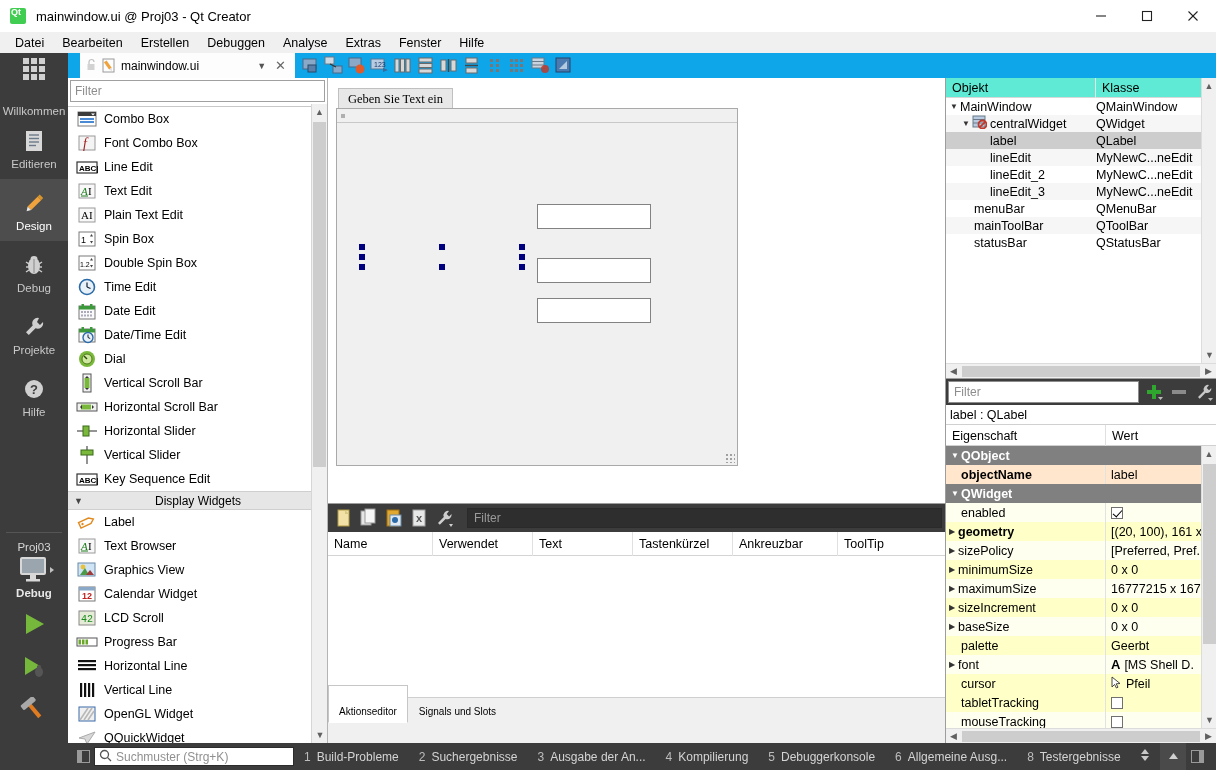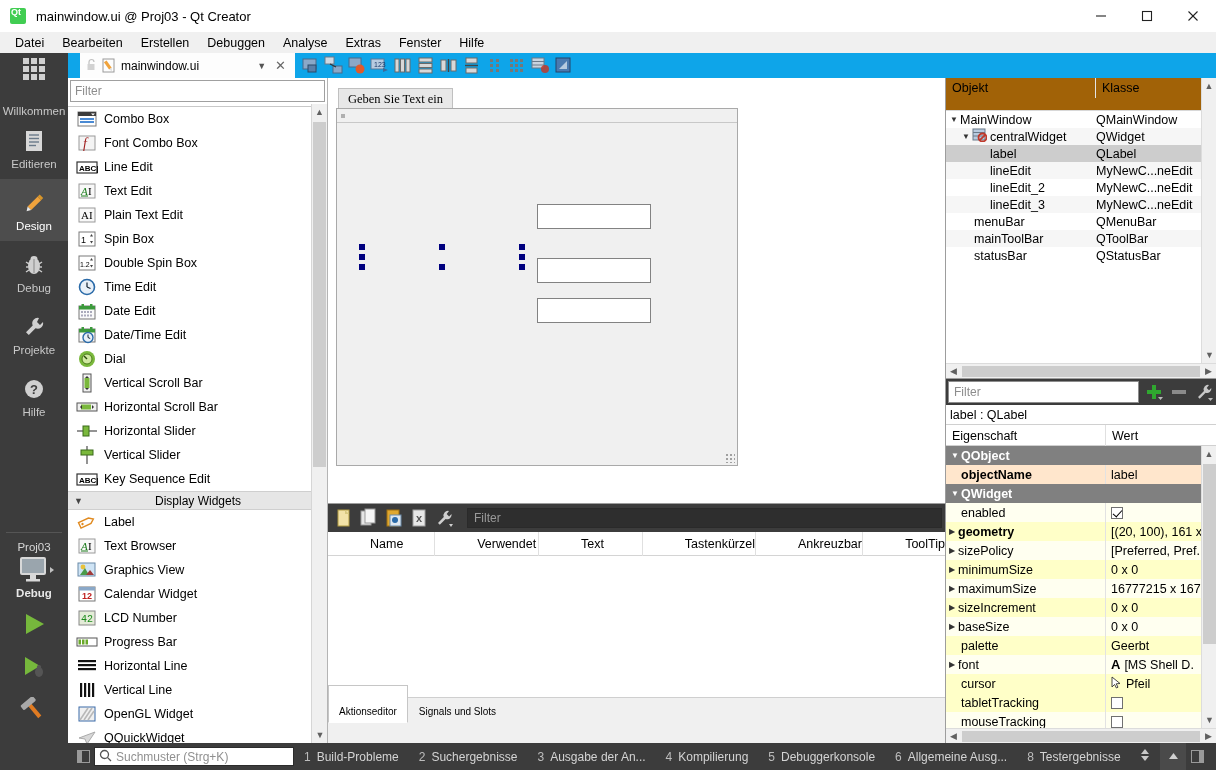--- a/index.html
+++ b/index.html
@@ -105,31 +105,31 @@
      background:#ffffff; border-top:1px solid #9d9d9d; }
   .ae-toolbar { height:28px; background:#3c3c3c; display:flex; align-items:center;
      padding-left:6px; gap:5px; }
   .ae-ti { width:20px; height:20px; position:relative; }
   .ae-filter { margin-left:auto; width:475px; height:20px; background:#2e2e2e;
      border:1px solid #2a2a2a; color:#9a9a9a; font-size:12px; display:flex;
      align-items:center; padding-left:6px; margin-right:3px; }
   .ae-head { height:24px; background:#fff; display:flex; align-items:center;
      border-bottom:1px solid #d4d4d4; }
   .ae-col { font-size:12.5px; padding-left:6px; border-right:1px solid #e0e0e0;
-     height:24px; display:flex; align-items:center;margin-left:36px; }
+     height:24px; display:flex; align-items:center; }
   .ae-body { background:#fff; position:absolute; left:0; right:0; top:52px; bottom:26px; }
   .ae-tabs { position:absolute; left:0; bottom:0; width:617px; height:26px;
      background:#f0f0f0; border-top:1px solid #cfcfcf; display:flex; align-items:flex-end; }
   .ae-tab { padding:20px 10px 5px 10px; font-size:10px; border:1px solid transparent; }
   .ae-tab.sel { background:#ffffff; border:1px solid #c6c6c6; border-bottom:1px solid #fff; }
 
   
   .objinsp { position:absolute; left:945px; top:78px; width:271px; height:300px;
      background:#ffffff; border-left:1px solid #9d9d9d; }
-  .oi-head { height:33px; display:flex; border-bottom:1px solid #d8d8d8; background:#a16207;}
+  .oi-head { height:20px; display:flex; border-bottom:1px solid #d8d8d8; background:#5eead4;}
   .oi-h { font-size:12.5px; padding-left:6px; display:flex; align-items:center;
      height:20px; border-right:1px solid #e4e4e4; }
   .oi-row { height:17px; display:flex; align-items:center; font-size:12.5px; }
   .oi-row.alt { background:#f6f6f6; }
   .oi-row.sel { background:#cdcdcd; }
   .oi-name { display:flex; align-items:center; width:150px; overflow:hidden;
      white-space:nowrap; }
   .oi-class { width:100px; }
   .car { width:12px; font-size:8px; color:#333; text-align:center; display:inline-block; }
   .oi-scroll { position:absolute; right:0; top:0; width:15px; bottom:15px;
@@ -723,21 +723,21 @@
         <span>Calendar Widget</span>
       </div>
 
       <div class="wb-row">
         <span class="wi">
             <svg width="20" height="16">
               <rect x="2" y="1" width="16" height="14" fill="#e4ecd8" stroke="#888"></rect>
               <text x="4" y="12" font-size="10" font-family="Liberation Mono" fill="#1a8a1a">42</text>
             </svg>
           </span>
-        <span>LCD Number</span>
+        <span>LCD Scroll</span>
       </div>
 
       <div class="wb-row">
         <span class="wi">
             <svg width="22" height="12">
               <rect x="1" y="2" width="20" height="8" fill="#fff" stroke="#555"></rect>
               <g fill="#6aa82a">
                 <rect x="2.5" y="3.5" width="2.5" height="5"></rect>
                 <rect x="6" y="3.5" width="2.5" height="5"></rect>
                 <rect x="9.5" y="3.5" width="2.5" height="5"></rect>

